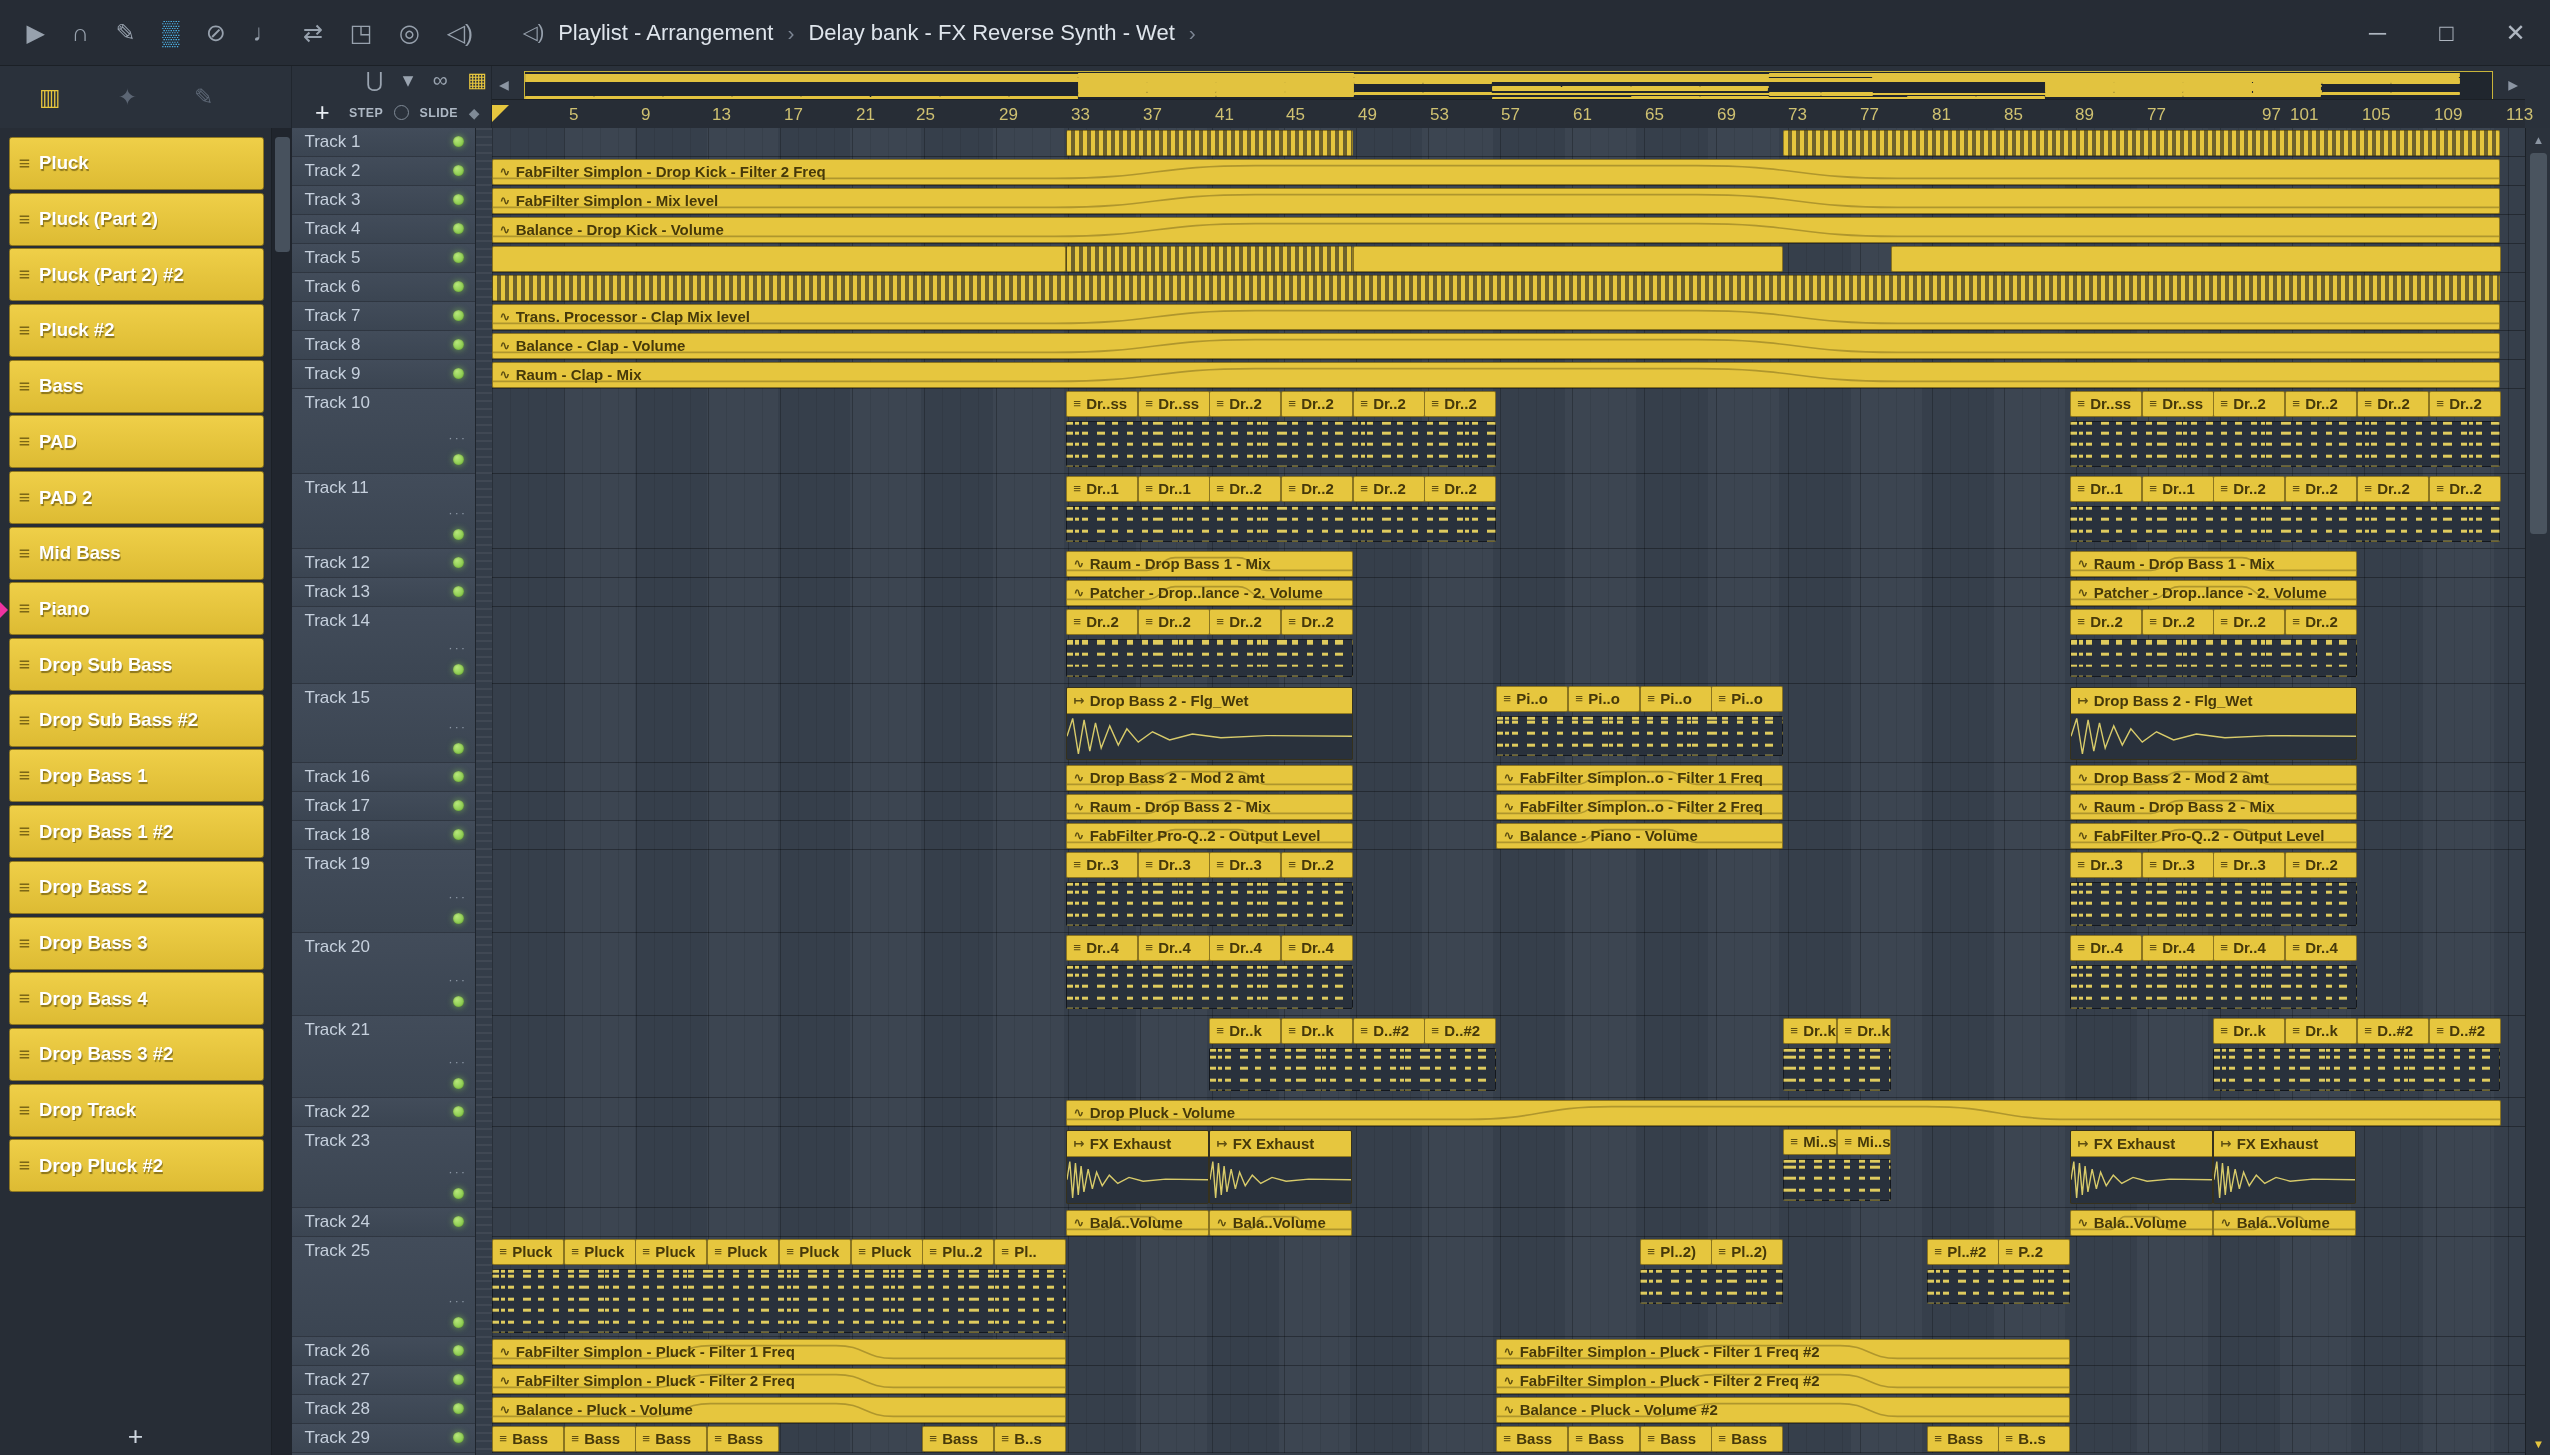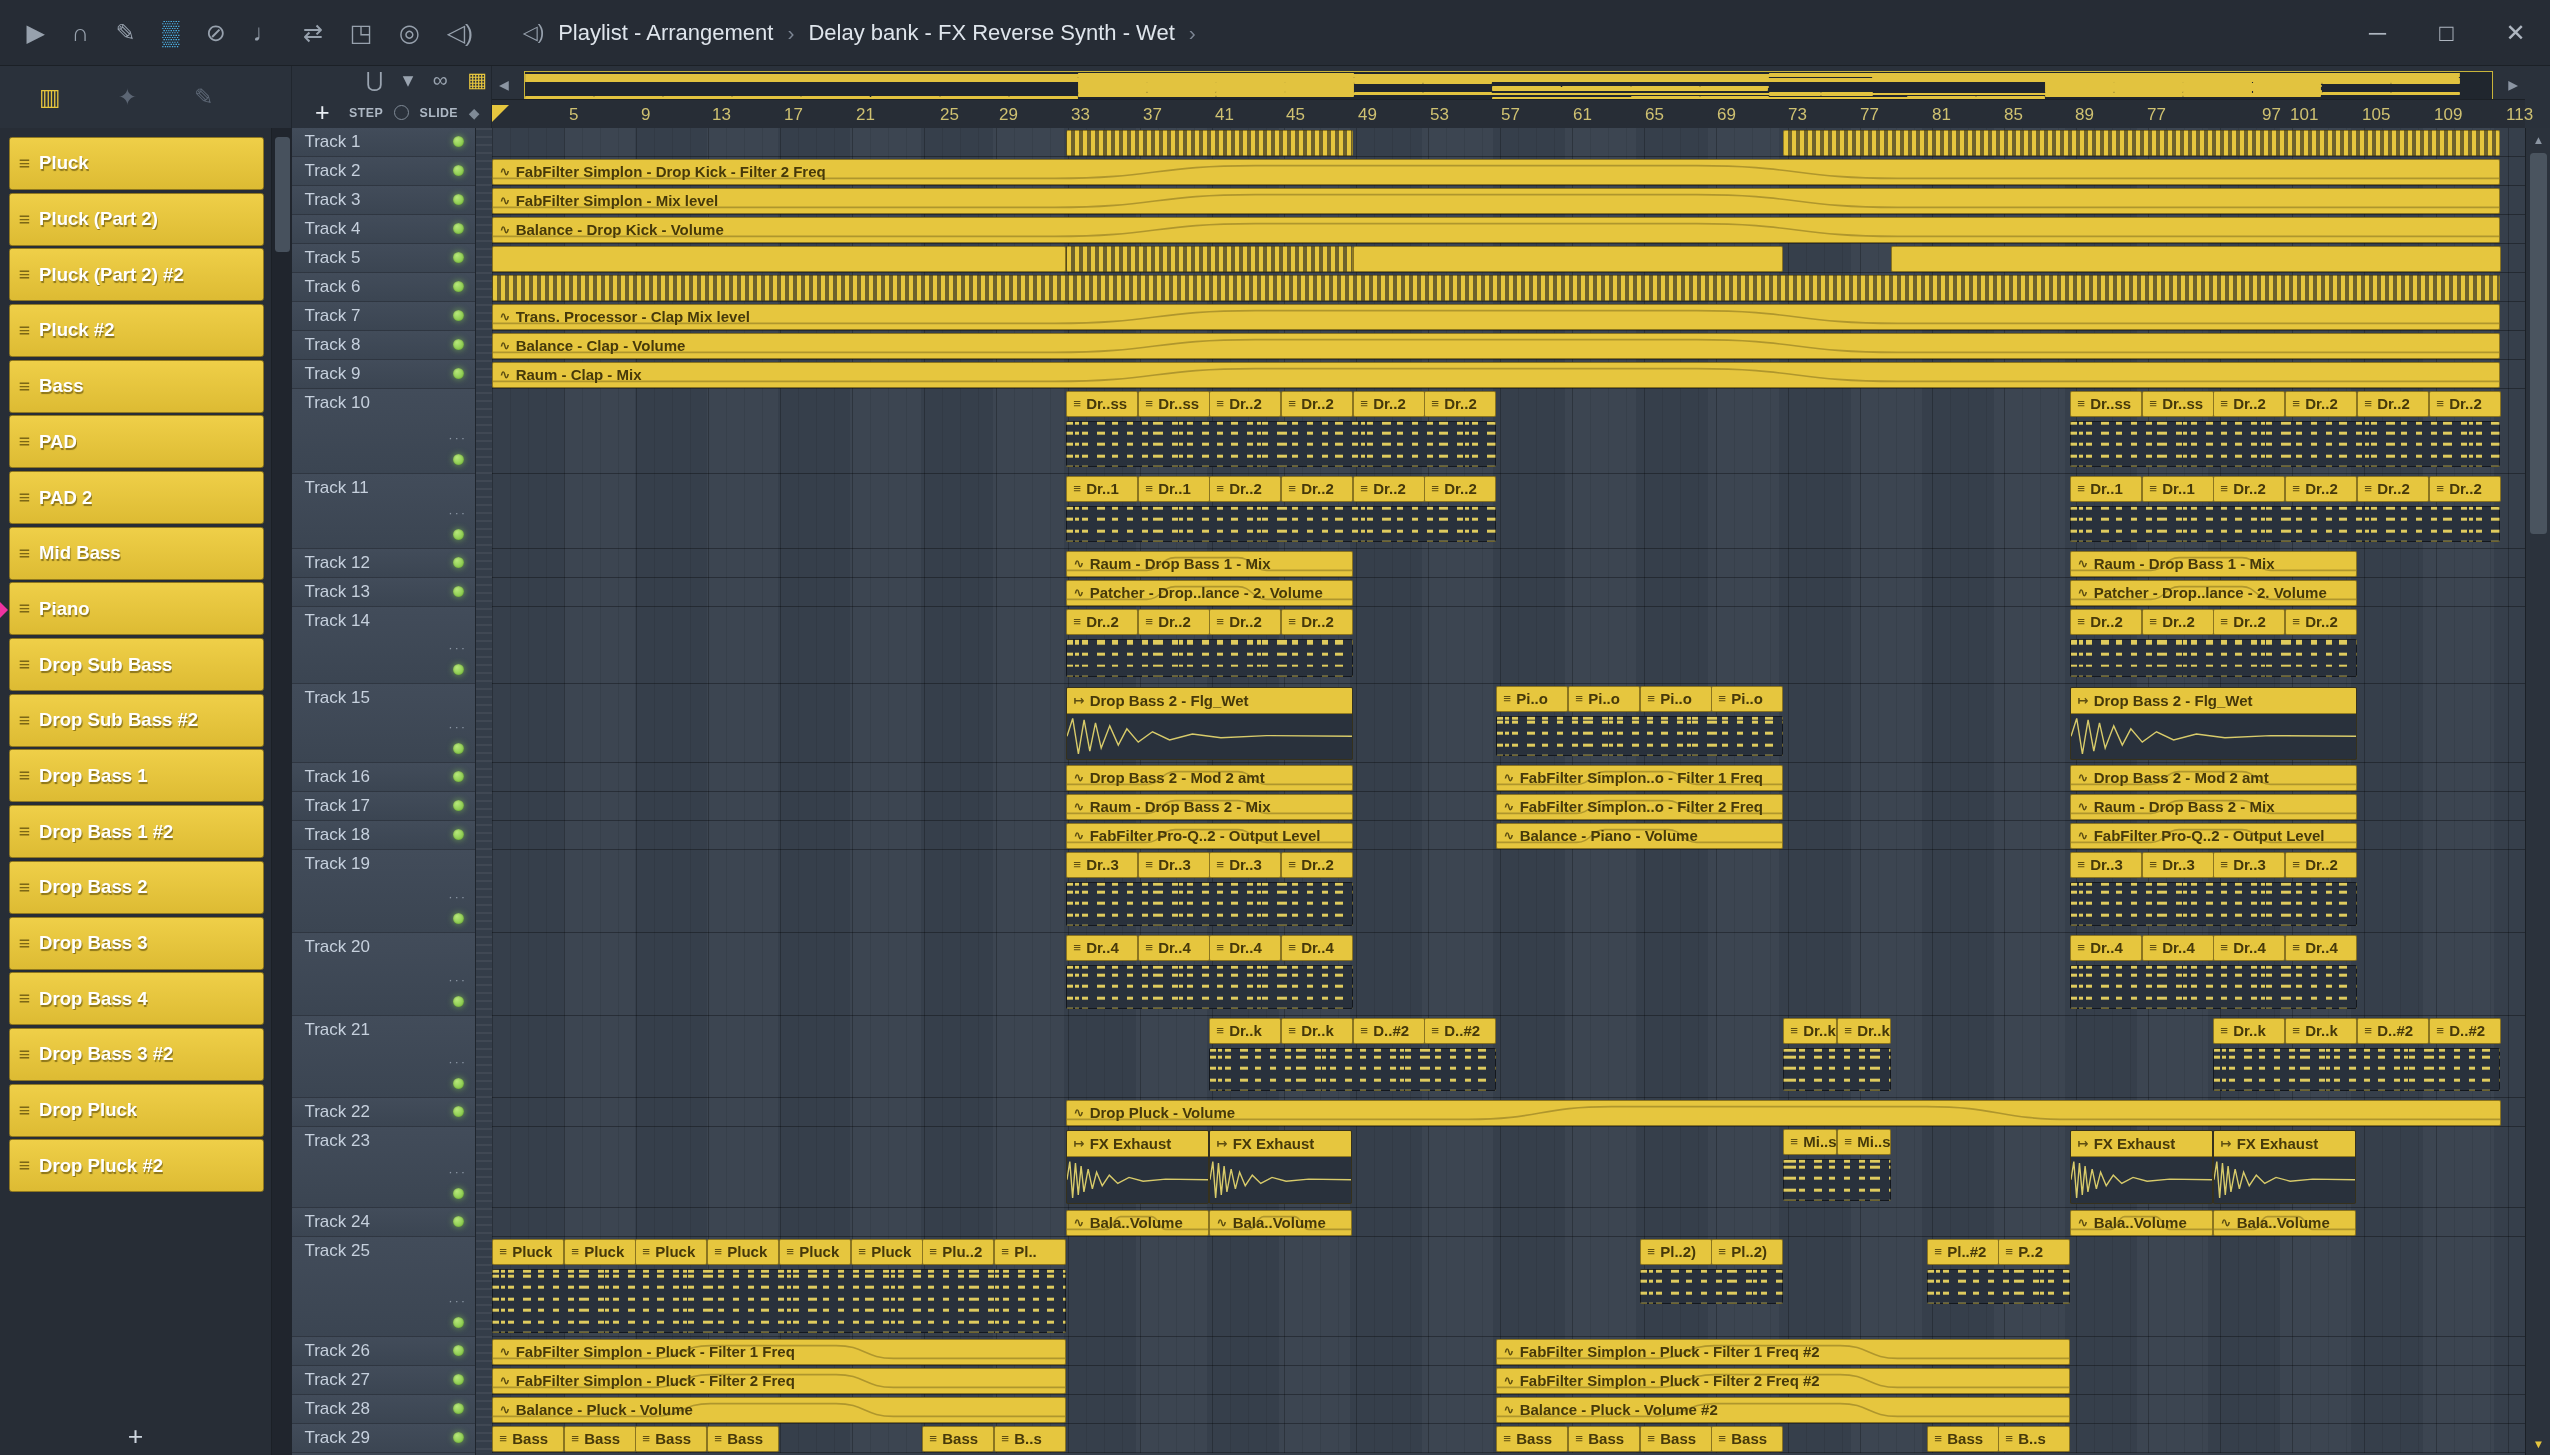--- a/index.html
+++ b/index.html
@@ -289,21 +289,21 @@
           <div class="ovclip" style="left: 967px; width: 553px; top: 27px;"></div>
         </div>
       <span class="ovarrow right">▸</span>
       <div class="timeline">
         <div class="flag"></div>
       <span class="tick" style="left: 77px;">5</span>
           <span class="tick" style="left: 149px;">9</span>
           <span class="tick" style="left: 220px;">13</span>
           <span class="tick" style="left: 292px; text-align: right;">17</span>
           <span class="tick" style="left: 364px;">21</span>
-          <span class="tick" style="left: 448px;">25</span>
+          <span class="tick" style="left: 424px;">25</span>
           <span class="tick" style="left: 507px;">29</span>
           <span class="tick" style="left: 579px;">33</span>
           <span class="tick" style="left: 651px;">37</span>
           <span class="tick" style="left: 723px;">41</span>
           <span class="tick" style="left: 794px;">45</span>
           <span class="tick" style="left: 866px;">49</span>
           <span class="tick" style="left: 938px;">53</span>
           <span class="tick" style="left: 1009px;">57</span>
           <span class="tick" style="left: 1081px;">61</span>
           <span class="tick" style="left: 1153px;">65</span>
@@ -389,21 +389,21 @@
           <div class="pitem">
             <span class="pico">≡</span>
             <span class="plab">Drop Bass 4</span>
           </div>
           <div class="pitem">
             <span class="pico">≡</span>
             <span class="plab">Drop Bass 3 #2</span>
           </div>
           <div class="pitem">
             <span class="pico">≡</span>
-            <span class="plab">Drop Pluck</span>
+            <span class="plab">Drop Track</span>
           </div>
           <div class="pitem">
             <span class="pico">≡</span>
             <span class="plab">Drop Pluck #2</span>
           </div>
         </div>
       <div class="padd">+</div>
     </aside>
     <div class="pscroll">
       <div class="psthumb"></div>

